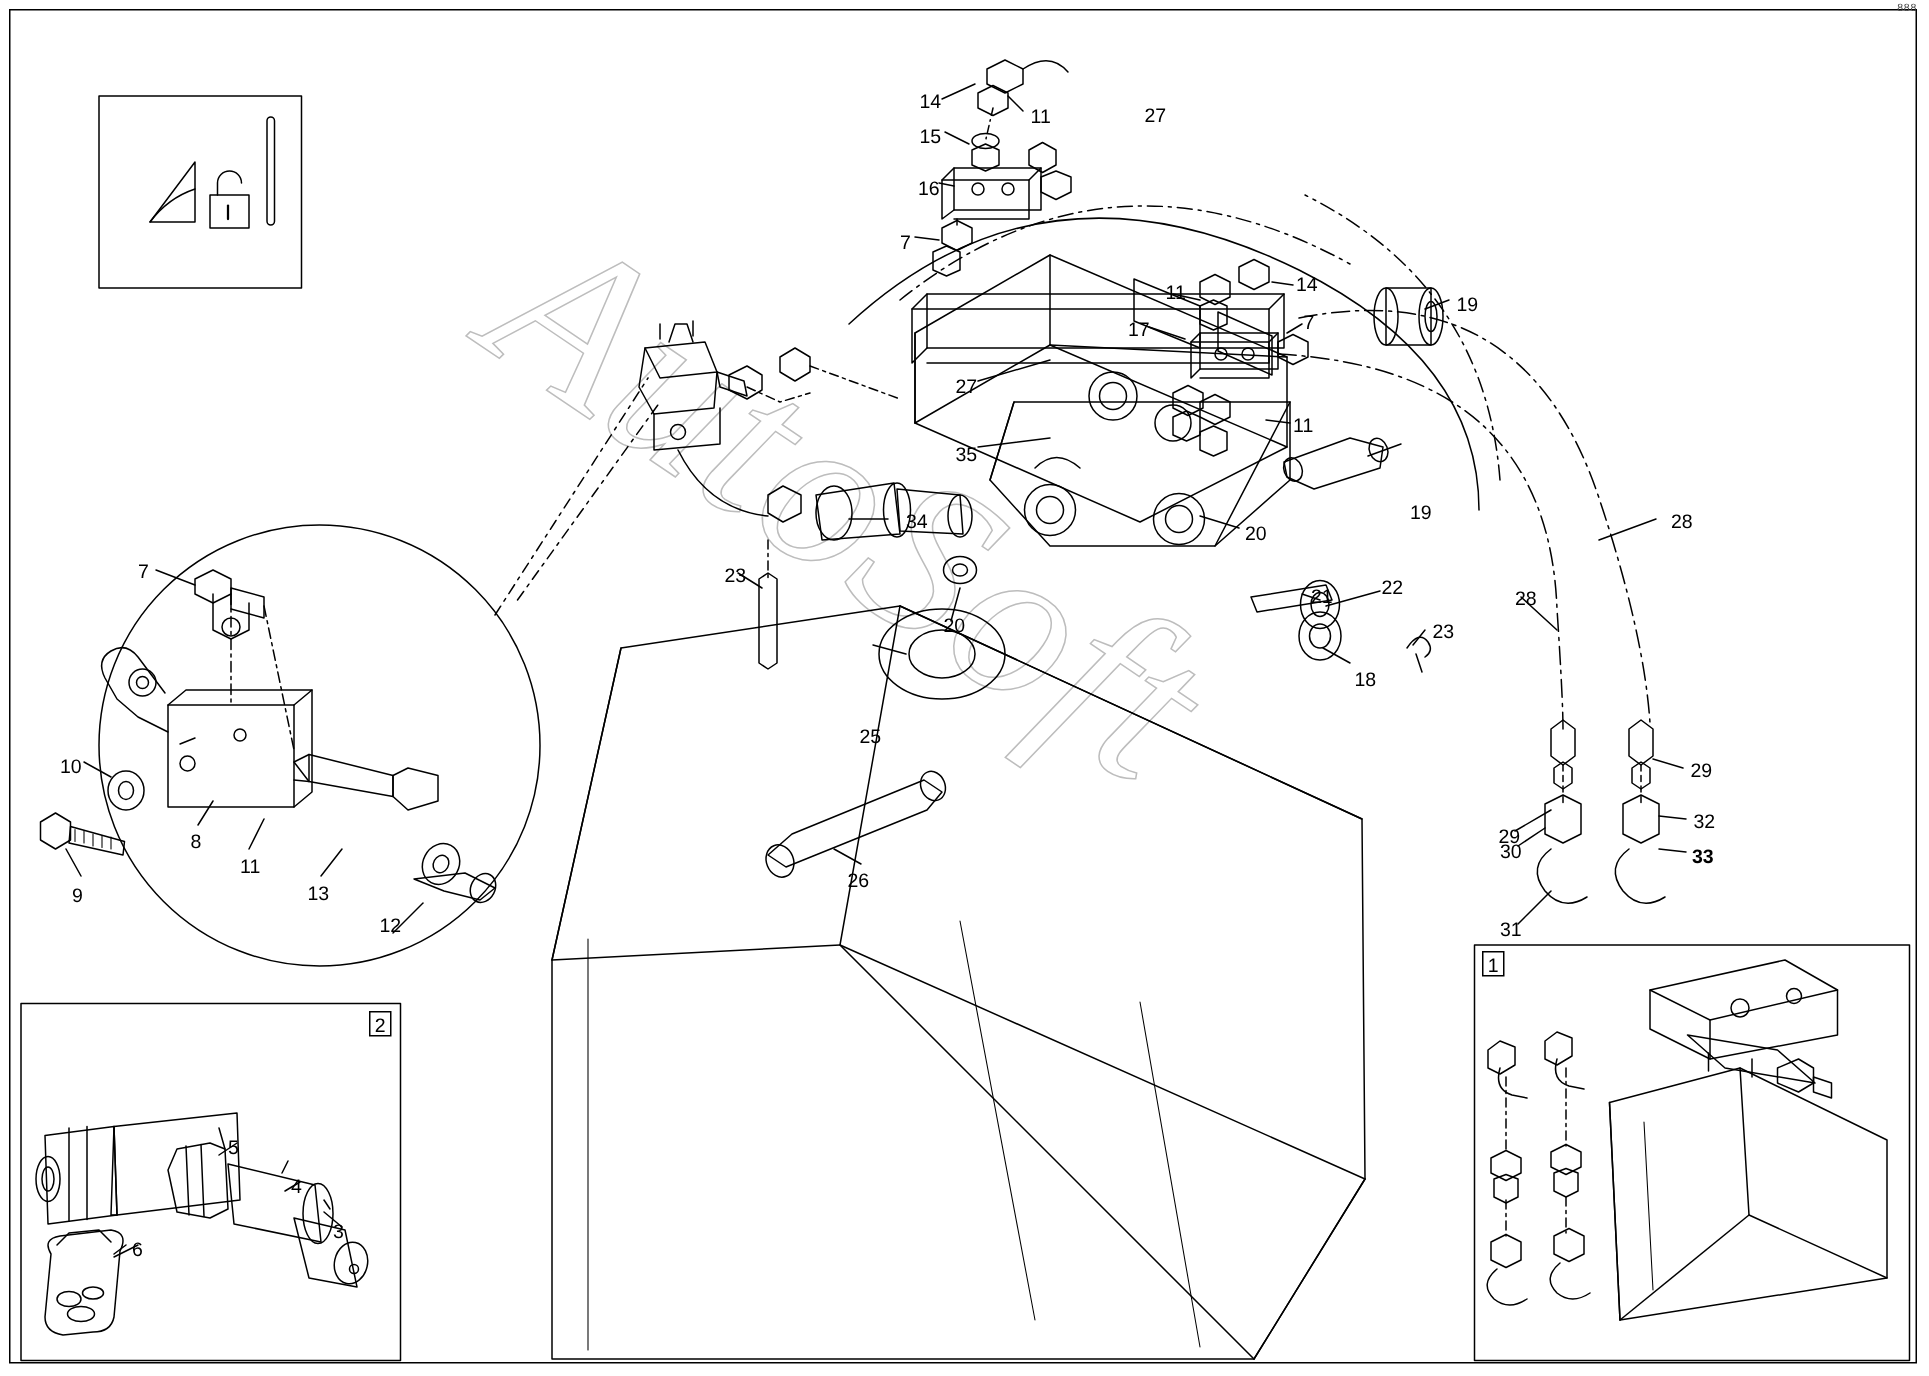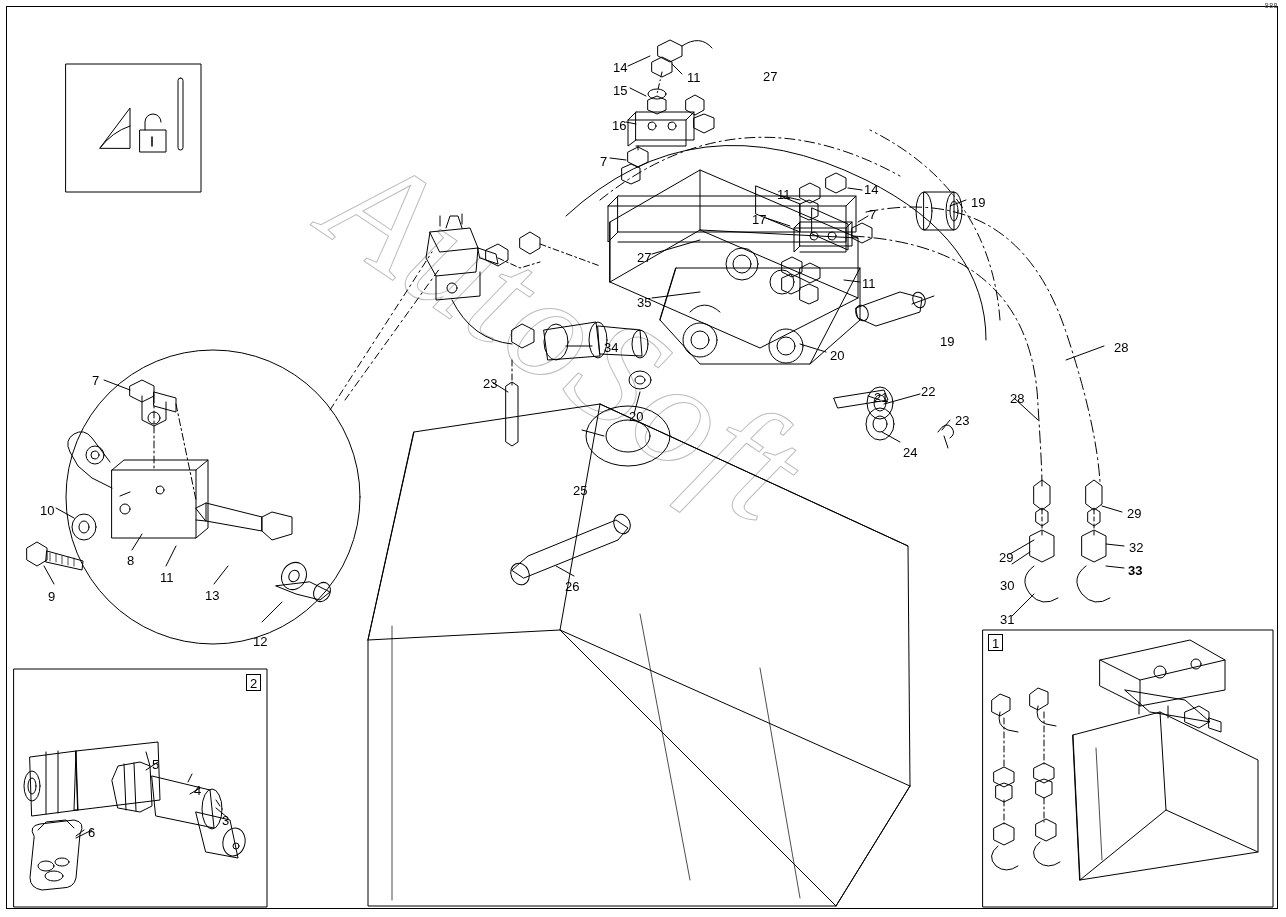--- a/index.html
+++ b/index.html
@@ -415,32 +415,32 @@
   <div class="callout" style="left:604px; top:341px;">34</div>
   <div class="callout" style="left:830px; top:349px;">20</div>
   <div class="callout" style="left:483px; top:377px;">23</div>
   <div class="callout" style="left:92px;  top:374px;">7</div>
   <div class="callout" style="left:874px; top:391px;">21</div>
   <div class="callout" style="left:921px; top:385px;">22</div>
   <div class="callout" style="left:1010px; top:392px;">28</div>
   <div class="callout" style="left:629px; top:410px;">20</div>
   <div class="callout" style="left:955px; top:414px;">23</div>
   <div class="callout" style="left:573px; top:448px;margin-top:36px;">25</div>
-  <div class="callout" style="left:903px; top:446px;">24</div>
+  <div class="callout" style="left:903px; top:446px;">18</div>
   <div class="callout" style="left:40px;  top:504px;">10</div>
   <div class="callout" style="left:1127px; top:507px;">29</div>
   <div class="callout" style="left:127px; top:554px;">8</div>
   <div class="callout" style="left:160px; top:571px;">11</div>
   <div class="callout" style="left:999px; top:551px;">29</div>
   <div class="callout" style="left:1129px; top:541px;">32</div>
   <div class="callout" style="left:1128px; top:564px;font-weight:bold;">33</div>
   <div class="callout" style="left:48px;  top:590px;">9</div>
   <div class="callout" style="left:205px; top:589px;">13</div>
-  <div class="callout" style="left:1000px; top:579px;">30</div>
+  <div class="callout" style="left:1000px; top:561px;">30</div>
   <div class="callout" style="left:565px; top:580px;">26</div>
-  <div class="callout" style="left:253px; top:635px;">12</div>
+  <div class="callout" style="left:253px; top:610px;">12</div>
   <div class="callout" style="left:1000px; top:613px;">31</div>
   <div class="callout" style="left:152px; top:758px;">5</div>
   <div class="callout" style="left:194px; top:784px;">4</div>
   <div class="callout" style="left:222px; top:814px;">3</div>
   <div class="callout" style="left:88px;  top:826px;">6</div>
 
 </div>
 
 </body></html>

